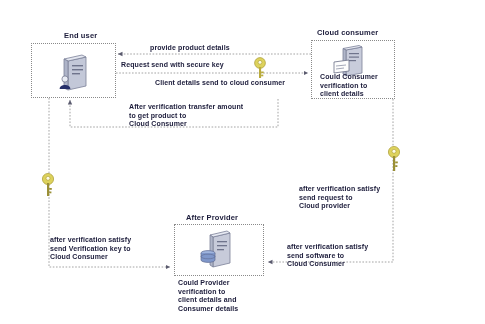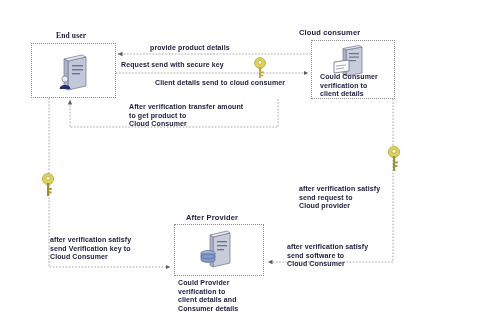--- a/index.html
+++ b/index.html
@@ -32,37 +32,37 @@
       <path d="M116,73 L308,73" marker-end="url(#ah)"></path>
 
       <path d="M278,99 L278,127 L70,127 L70,100" marker-end="url(#ah)"></path>
 
       <path d="M393,99 L393,262 L268,262" marker-end="url(#ah)"></path>
 
       <path d="M49,98 L49,267 L170,267" marker-end="url(#ah)"></path>
     </g>
   </svg>
 
-  <div class="boxtitle" style="left:56px;top:31px;font-family:Liberation Serif, serif;">End user</div>
+  <div class="boxtitle" style="left:64px;top:31px;">End user</div>
   <div class="box" style="left:31px;top:43px;width:85px;height:55px;">
     <div class="icon-wrap" style="left:24px;top:9px;width:40px;height:40px;">
       <svg width="40" height="40" viewBox="0 0 40 40">
         <polygon points="12,8 30,4 30,33 12,37" fill="#c3c8d8" stroke="#7b8098" stroke-width="0.8"></polygon>
         <polygon points="12,8 30,4 26,2 8,6" fill="#e4e7f0" stroke="#7b8098" stroke-width="0.8"></polygon>
         <polygon points="8,6 12,8 12,37 8,35" fill="#aeb4c8" stroke="#7b8098" stroke-width="0.8"></polygon>
         <rect x="16" y="12" width="11" height="1.4" fill="#6f748c"></rect>
         <rect x="16" y="16" width="11" height="1.4" fill="#6f748c"></rect>
         <rect x="16" y="20" width="8" height="1.4" fill="#6f748c"></rect>
         <circle cx="9" cy="26" r="3.1" fill="#e9ecf4" stroke="#6a6f86" stroke-width="0.7"></circle>
         <path d="M3.6,36 C3.6,30.6 14.4,30.6 14.4,36 z" fill="#27306a"></path>
       </svg>
     </div>
   </div>
 
-  <div class="boxtitle" style="left:299px;top:28px;">Cloud consumer</div>
+  <div class="boxtitle" style="left:317px;top:28px;">Cloud consumer</div>
   <div class="box" style="left:311px;top:40px;width:84px;height:59px;">
     <div class="icon-wrap" style="left:18px;top:4px;width:42px;height:34px;">
       <svg width="42" height="34" viewBox="0 0 42 34">
         <polygon points="16,5 32,2 32,28 16,31" fill="#c8ccdb" stroke="#7b8098" stroke-width="0.8"></polygon>
         <polygon points="16,5 32,2 29,0.5 13,3.5" fill="#e6e9f2" stroke="#7b8098" stroke-width="0.8"></polygon>
         <polygon points="13,3.5 16,5 16,31 13,29" fill="#b0b6c9" stroke="#7b8098" stroke-width="0.8"></polygon>
         <rect x="19" y="8" width="10" height="1.2" fill="#6f748c"></rect>
         <rect x="19" y="11.5" width="10" height="1.2" fill="#6f748c"></rect>
         <rect x="19" y="15" width="7" height="1.2" fill="#6f748c"></rect>
         <polygon points="4,17 19,15 19,26 4,28" fill="#fdfdfd" stroke="#6a6f86" stroke-width="0.8"></polygon>

